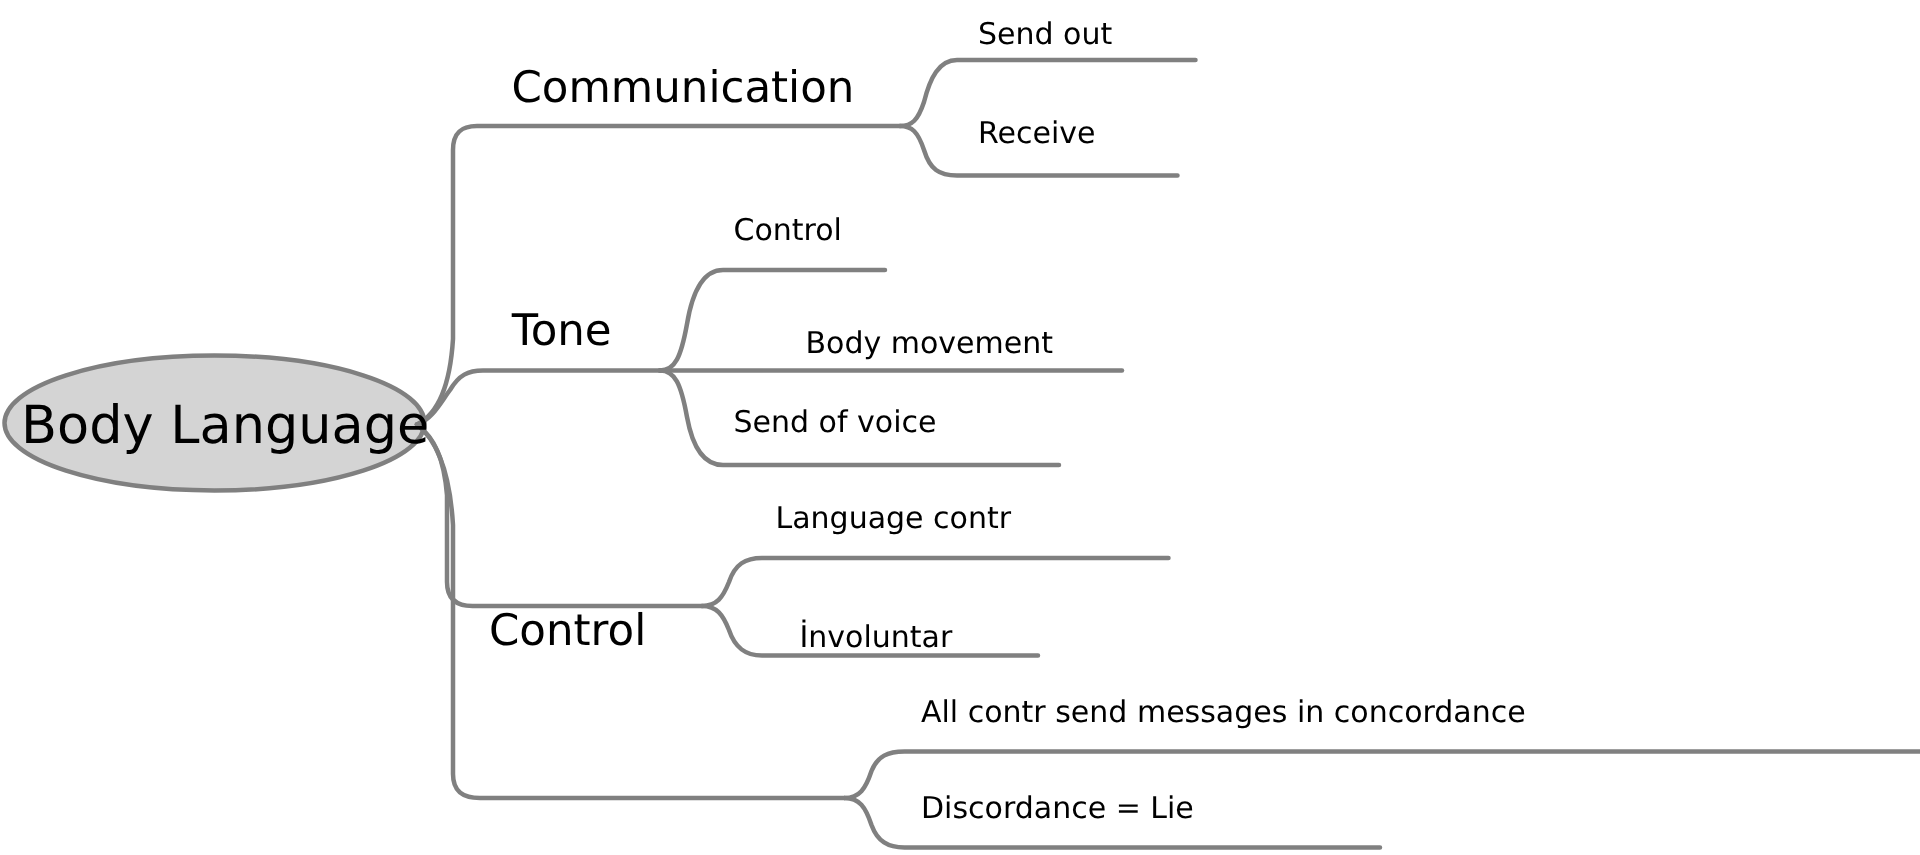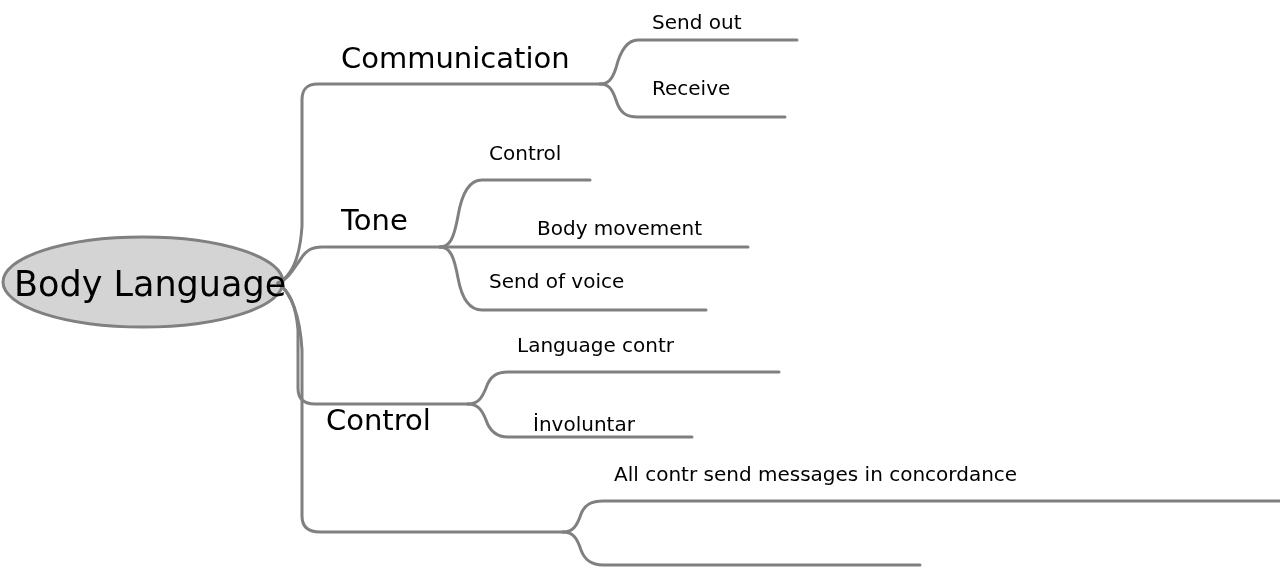--- a/index.html
+++ b/index.html
@@ -107,14 +107,17 @@
   <div class="clip-box" style="left:517px; top:335px; width:263px; height:40px;">
     <span class="node-label l2-label" style="left:0; top:0;">Language contr</span>
   </div>
   <div class="clip-box" style="left:517px; top:400px; width:176px; height:40px;">
     <span class="node-label l2-label" style="left:16px; top:0;margin-top:14px;">İnvoluntar</span>
   </div>
 
   <div class="clip-box" style="left:614px; top:464px; width:667px; height:40px;">
     <span class="node-label l2-label" style="left:0; top:0;">All contr send messages in concordance</span>
   </div>
+  <div class="clip-box" style="left:614px; top:528px; width:310px; height:40px;">
+    <span class="node-label l2-label" style="left:0; top:0;">Discordance = Lie</span>
+  </div>
 
 </div>
 
 </body></html>

